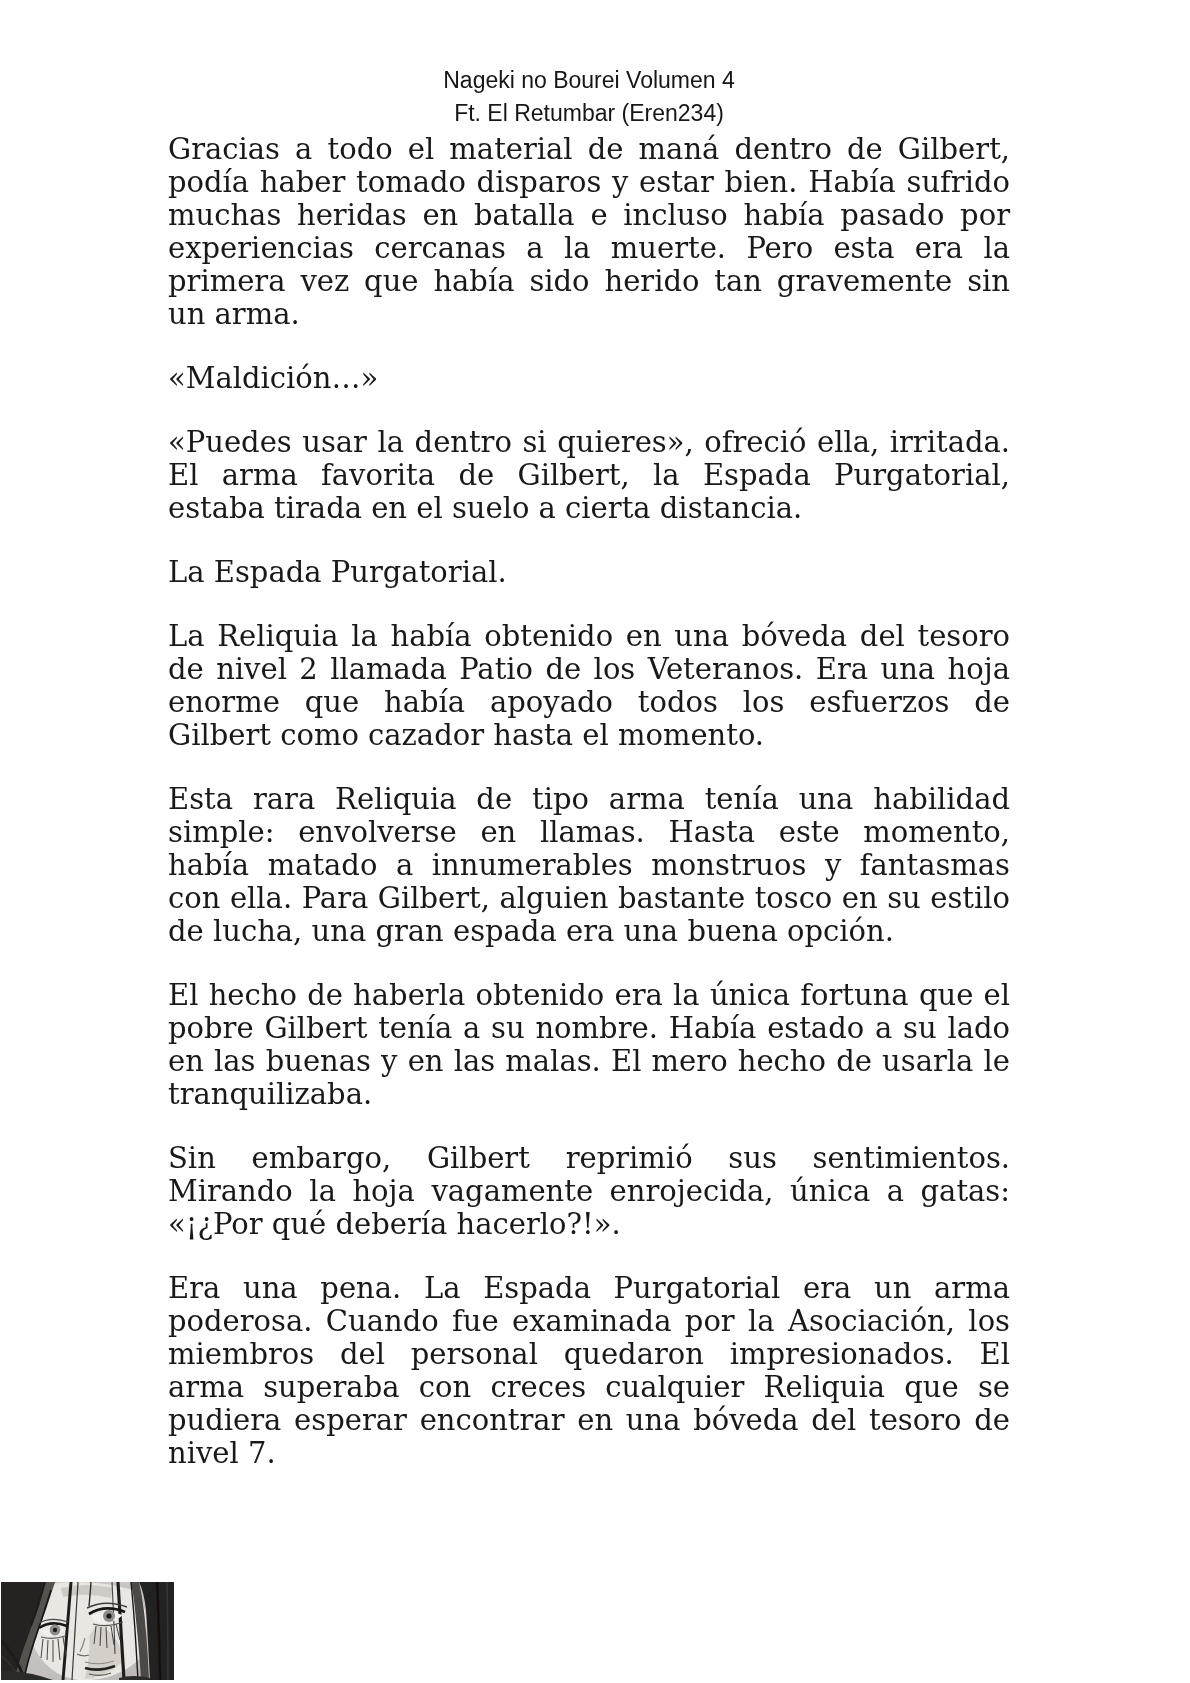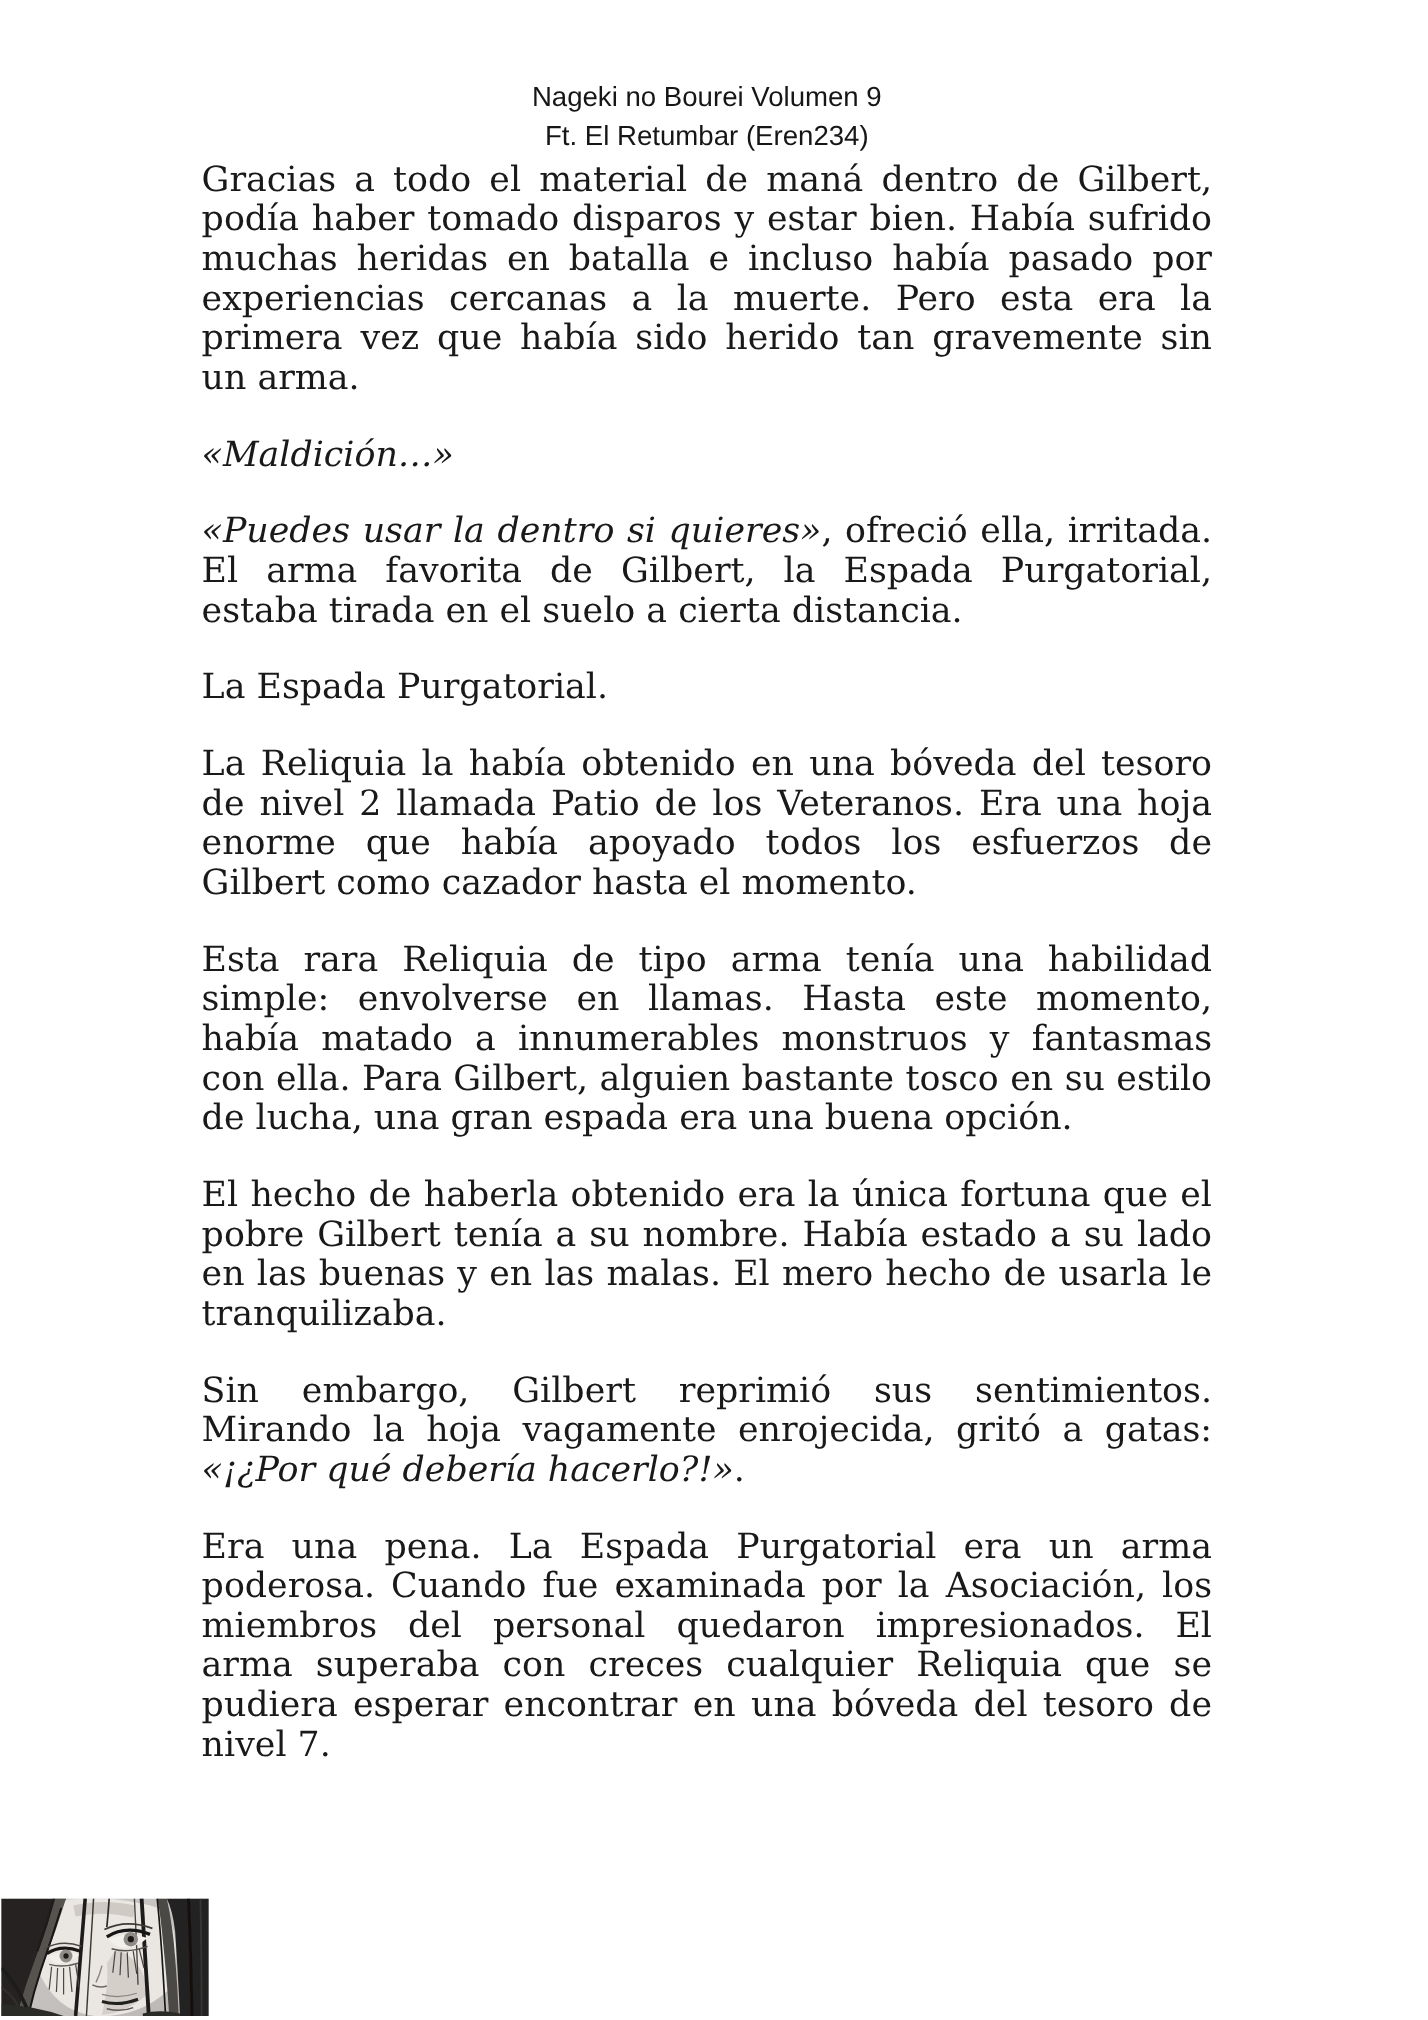--- a/index.html
+++ b/index.html
@@ -39,48 +39,48 @@
   .body-par {
     font-family: "DejaVu Serif", "Liberation Serif", serif;
     font-size: 29px;
     line-height: 33px;
     text-align: justify;
     text-justify: inter-word;
     color: #191919;
     margin: 0 0 31px 0;
   }
   .body-par:last-child { margin-bottom: 0; }
-  .italic { font-style: italic; }
+  .italic { }
   .footer-art {
     position: absolute;
     left: 1px;
     bottom: 3px;
     width: 173px;
     height: 98px;
     display: block;
   }
 </style>
 </head>
 <body>
 
 <div class="page">
   <div class="content">
     <h1 class="doc-title">
-      <span class="title-line">Nageki no Bourei Volumen 9</span>
+      <span class="title-line">Nageki no Bourei Volumen 4</span>
       <span class="title-line">Ft. El Retumbar (Eren234)</span>
     </h1>
     <div>
         <p class="body-par"><span>Gracias a todo el material de maná dentro de Gilbert, podía haber tomado disparos y estar bien. Había sufrido muchas heridas en batalla e incluso había pasado por experiencias cercanas a la muerte. Pero esta era la primera vez que había sido herido tan gravemente sin un arma.</span></p>
         <p class="body-par"><span class="italic">«Maldición…»</span></p>
         <p class="body-par"><span class="italic">«Puedes usar la dentro si quieres»</span><span>, ofreció ella, irritada. El arma favorita de Gilbert, la Espada Purgatorial, estaba tirada en el suelo a cierta distancia.</span></p>
         <p class="body-par"><span>La Espada Purgatorial.</span></p>
         <p class="body-par"><span>La Reliquia la había obtenido en una bóveda del tesoro de nivel 2 llamada Patio de los Veteranos. Era una hoja enorme que había apoyado todos los esfuerzos de Gilbert como cazador hasta el momento.</span></p>
         <p class="body-par"><span>Esta rara Reliquia de tipo arma tenía una habilidad simple: envolverse en llamas. Hasta este momento, había matado a innumerables monstruos y fantasmas con ella. Para Gilbert, alguien bastante tosco en su estilo de lucha, una gran espada era una buena opción.</span></p>
         <p class="body-par"><span>El hecho de haberla obtenido era la única fortuna que el pobre Gilbert tenía a su nombre. Había estado a su lado en las buenas y en las malas. El mero hecho de usarla le tranquilizaba.</span></p>
-        <p class="body-par"><span>Sin embargo, Gilbert reprimió sus sentimientos. Mirando la hoja vagamente enrojecida, gritó a gatas: </span><span class="italic">«¡¿Por qué debería hacerlo?!»</span><span>.</span></p>
+        <p class="body-par"><span>Sin embargo, Gilbert reprimió sus sentimientos. Mirando la hoja vagamente enrojecida, única a gatas: </span><span class="italic">«¡¿Por qué debería hacerlo?!»</span><span>.</span></p>
         <p class="body-par"><span>Era una pena. La Espada Purgatorial era un arma poderosa. Cuando fue examinada por la Asociación, los miembros del personal quedaron impresionados. El arma superaba con creces cualquier Reliquia que se pudiera esperar encontrar en una bóveda del tesoro de nivel 7.</span></p>
       </div>
   </div>
 
   <svg class="footer-art" viewBox="0 0 173 98" xmlns="http://www.w3.org/2000/svg" role="img" aria-label="black-and-white manga close-up of a face with long dark hair strands over intense eyes">
     <defs>
       <linearGradient id="bgg" x1="0" y1="0" x2="1" y2="1">
         <stop offset="0" stop-color="#cfcccb"></stop>
         <stop offset="1" stop-color="#b9b6b4"></stop>
       </linearGradient>

